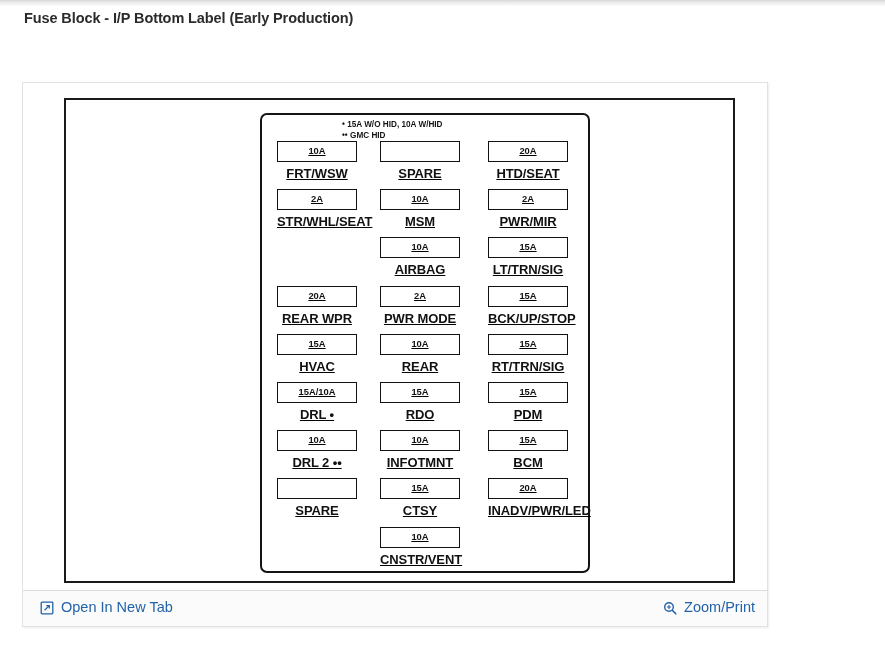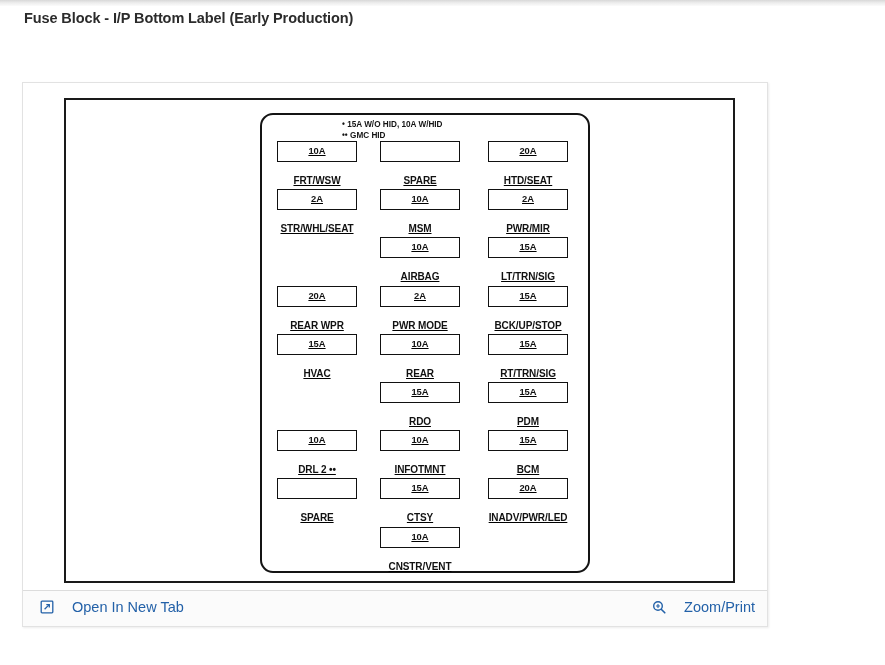--- a/index.html
+++ b/index.html
@@ -74,21 +74,21 @@
   }
 
   
   .block-outline {
     position: absolute;
     left: 194px;
     top: 13px;
     width: 330px;
     height: 460px;
     border: 2px solid #141414;
-    border-radius: 13px;
+    border-radius: 7px;
     box-sizing: border-box;
     background: #ffffff;
   }
 
   .notes {
     position: absolute;
     left: 80px;
     top: 5px;
     font-size: 8.2px;
     font-weight: bold;
@@ -128,22 +128,22 @@
     box-sizing: border-box;
     background: #ffffff;
     font-size: 9.4px;
     font-weight: bold;
     color: #111111;
     line-height: 18px;
     text-align: center;
   }
 
   .fuse-label {
-    margin-top: 13px;
-    font-size: 10px;
+    margin-top: 4px;
+    font-size: 13px;
     font-weight: bold;
     color: #111111;
     white-space: nowrap;
     letter-spacing: -0.1px;
   }
 
   
   .panel-footer {
     position: absolute;
     left: 0;
@@ -152,22 +152,22 @@
     height: 36px;
     background: #fbfbfb;
     border-top: 1px solid #dcdcdc;
     box-sizing: border-box;
   }
 
   .footer-link {
     position: absolute;
     top: 8px;
     display: flex;
-    align-items: flex-start;
-    gap: 18px;
+    align-items: flex-end;
+    gap: 7px;
     color: #2361a8;
     font-size: 14.5px;
     text-decoration: none;
     cursor: pointer;
     white-space: nowrap;
   }
   .footer-link.left  { left: 16px; }
   .footer-link.right { right: 12px; }
 
   .footer-link .ico {
@@ -263,20 +263,24 @@
                 <div class="fuse-cell col1">
                   <div class="fuse-box">10A</div>
                   <div class="fuse-label">REAR</div>
                 </div>
                 <div class="fuse-cell col2">
                   <div class="fuse-box">15A</div>
                   <div class="fuse-label">RT/TRN/SIG</div>
                 </div>
               </div>
               <div class="fuse-row">
+                <div class="fuse-cell col0">
+                  <div class="fuse-box">15A/10A</div>
+                  <div class="fuse-label">DRL •</div>
+                </div>
                 <div class="fuse-cell col1">
                   <div class="fuse-box">15A</div>
                   <div class="fuse-label">RDO</div>
                 </div>
                 <div class="fuse-cell col2">
                   <div class="fuse-box">15A</div>
                   <div class="fuse-label">PDM</div>
                 </div>
               </div>
               <div class="fuse-row">

